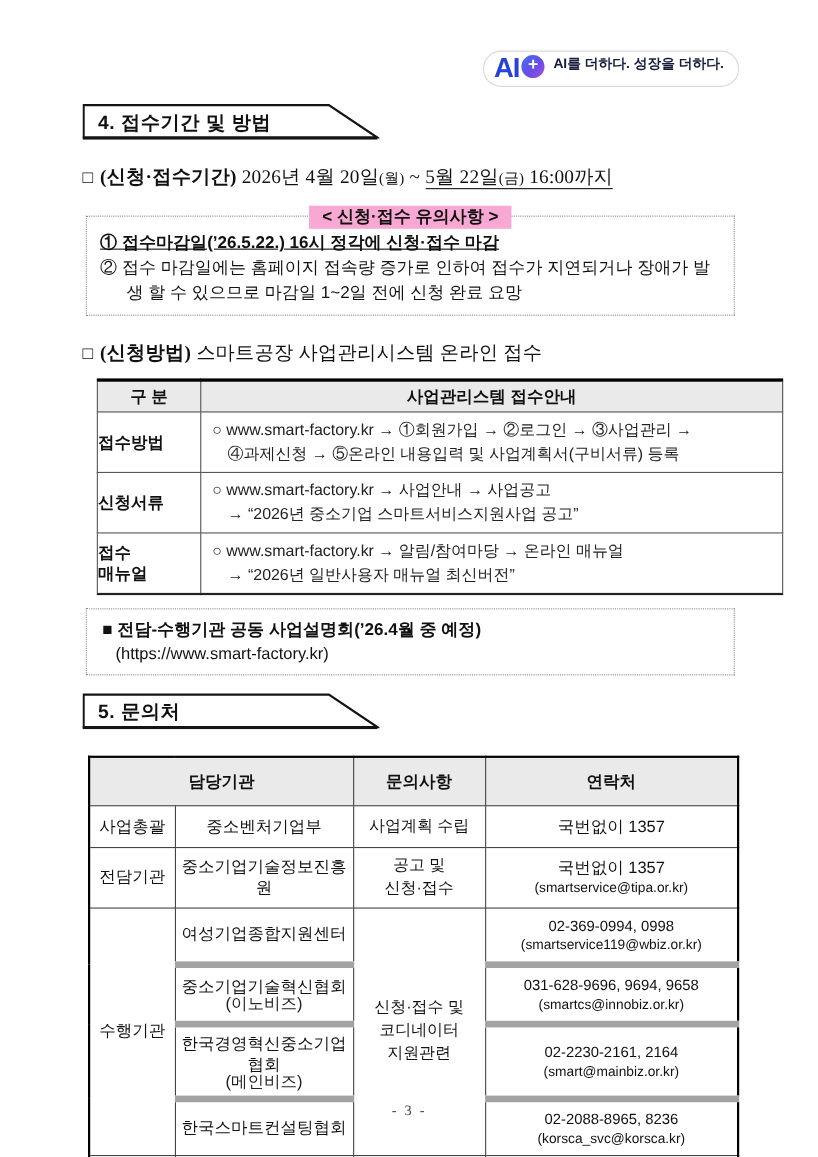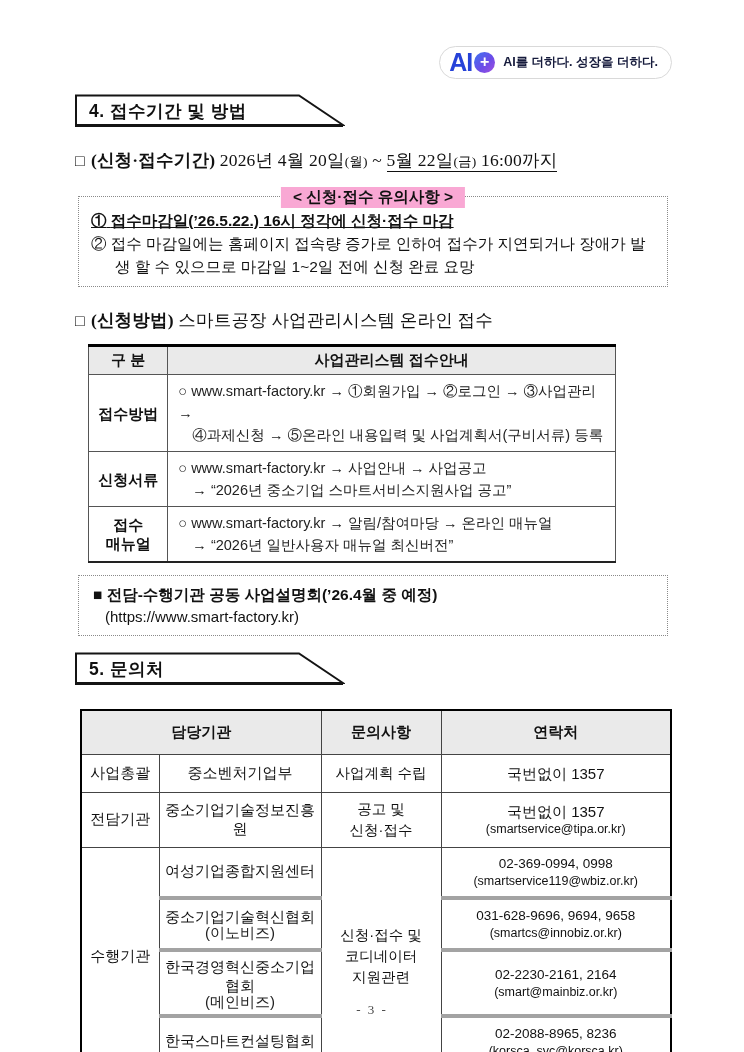--- a/index.html
+++ b/index.html
@@ -3,21 +3,21 @@
 <meta charset="utf-8">
 <style>
   * { margin:0; padding:0; box-sizing:border-box; }
   html,body { background:#ffffff; }
   body { width:744px; height:1052px; position:relative; overflow:hidden;
          font-family:"Liberation Sans", sans-serif; color:#1a1a1a; }
   .page { width:744px; height:1052px; position:relative; padding:0 72px 0 75px; }
 
   
   .logo-row { display:flex; justify-content:flex-end; padding-top:46px; }
-  .logo-pill { display:flex; align-items:center; border:1px solid #d9d9d9;
+  .logo-pill { display:flex; border:1px solid #d9d9d9;
                border-radius:17px; padding:3px 13px 3px 9px; background:#fff; }
   .logo-ai { font-size:25px; font-weight:700; color:#2642d8; letter-spacing:-1px;
              font-family:"Liberation Sans", sans-serif; line-height:1; }
   .logo-plus { width:21px; height:21px; border-radius:50%; margin-left:2px;
                background:linear-gradient(135deg,#3e74f0 0%,#6a4ce8 55%,#a24fdf 100%);
                color:#fff; font-size:16px; font-weight:700; line-height:20px;
                text-align:center; display:inline-block; }
   .logo-tagline { margin-left:8px; font-size:12.5px; font-weight:600; color:#161b3c; }
 
   
@@ -40,26 +40,26 @@
   .notice-title { position:absolute; top:-10px; left:50%; transform:translateX(-50%);
                   background:#f9a8d4; padding:0 12px; font-size:15.5px; font-weight:700;
                   white-space:nowrap; color:#111; }
   .notice-item { font-size:15.5px; line-height:23px; color:#111;
                  padding-left:24px; text-indent:-24px; }
   .notice-item.b1 { font-weight:700;text-decoration:underline; }
   .notice-item .bold-seg { font-weight:400;margin-top:28px; }
 
   
   table { border-collapse:collapse; }
-  .tbl1 { margin:12px 0 0 13px; width:528px;
+  .tbl1 { margin:12px 0 0 13px; width:624px;
           border-left:1px solid #333; border-right:1px solid #333;
           border-top:3px solid #000; border-bottom:2px solid #222; }
   .tbl1 th, .tbl1 td { border:1px solid #555; }
   .tbl1 th { background:#eaeaea; font-size:15px; font-weight:700; height:29px; color:#111; }
-  .tbl1 td.row-label { width:88px; text-align:center; font-size:15px; font-weight:700;
+  .tbl1 td.row-label { width:88px; text-align:left; font-size:15px; font-weight:700;
                        color:#111; line-height:19px; }
   .tbl1 td.row-content { padding:5px 6px 5px 10px; font-size:14.5px; color:#222;
                          line-height:22px; }
   .tbl1 td.row-content .l2 { padding-left:14px; display:block; }
 
   
   .brief-box { margin:12px 0 0 3px; width:590px; border:1.5px dotted #8a8a8a;
                padding:8px 12px 8px 14px; }
   .brief-title { font-size:15.5px; font-weight:700; color:#111; line-height:22px; }
   .brief-line1 { font-size:15px; color:#111; line-height:22px; padding-left:12px;
@@ -70,21 +70,21 @@
   .tbl2 { margin:24px 0 0 5px; width:590px; border:2px solid #000; table-layout:fixed; }
   .tbl2 th, .tbl2 td { border:1px solid #444; text-align:center; vertical-align:middle;
                        color:#111; }
   .tbl2 th { background:#eaeaea; font-size:15px; font-weight:700; height:44px; }
   .tbl2 td { font-size:15px; }
   .tbl2 .cat { font-size:15px; }
   .tbl2 .org-sub { font-size:15px; line-height:12px; display:block; color:#222; }
   .tbl2 .phone { font-size:13.5px; line-height:19px; display:block; }
   .tbl2 .email { font-size:12.5px; line-height:17px; display:block; }
   .tbl2 .inq { font-size:14.5px; line-height:21px; }
-  .tbl2 tr.subrow td { border-top:4px solid #a3a3a3; }
+  .tbl2 tr.subrow td { border-top:6px solid #a3a3a3; }
   .tbl2 td.pad { padding:6px 2px; }
   .page-num { position:absolute; bottom:34px; left:0; width:744px; text-align:center;
               font-family:"Liberation Serif", serif; font-size:13px; color:#444;
               letter-spacing:2px; }
 </style>
 </head>
 <body>
 
 <div class="page">
 

